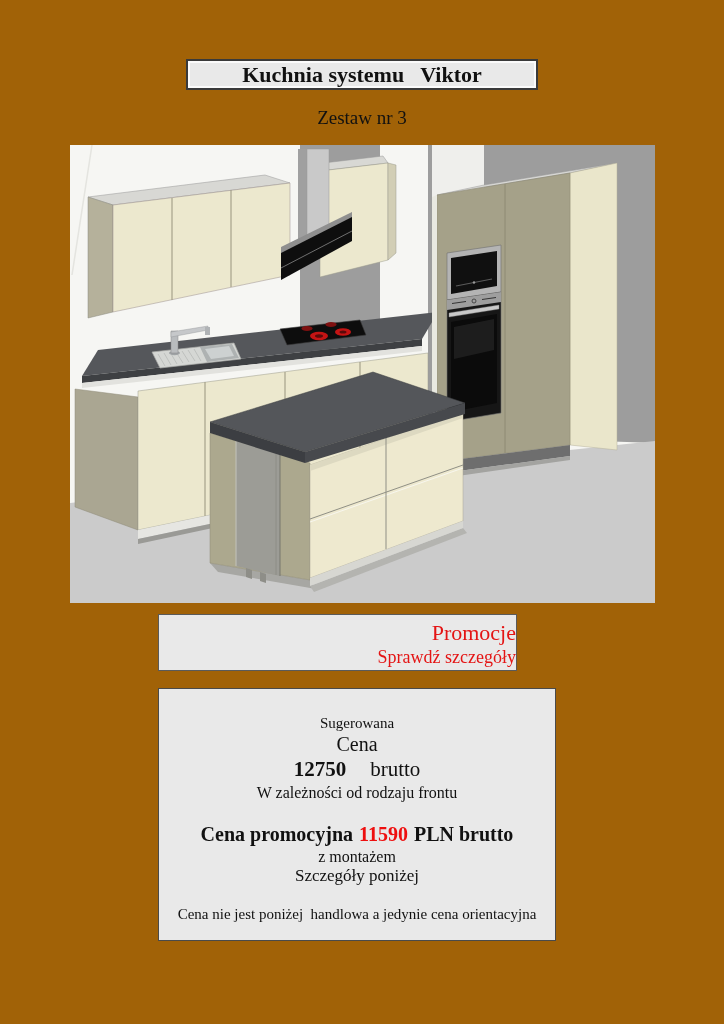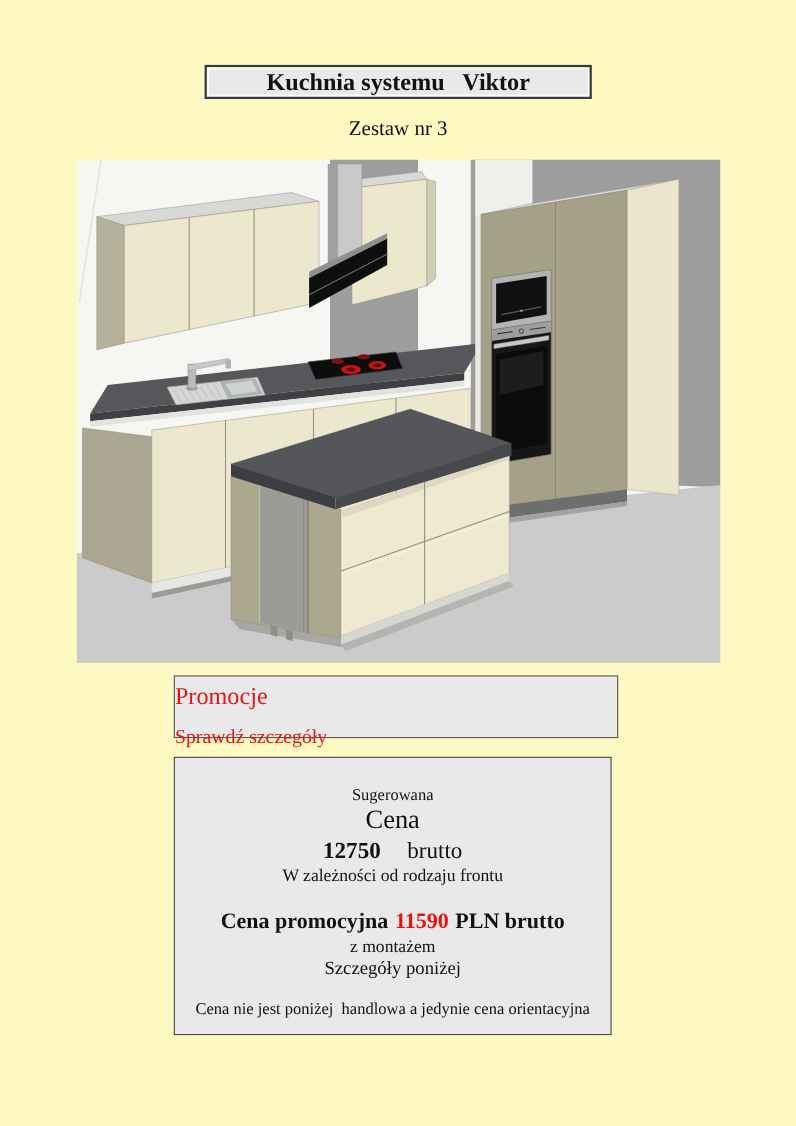--- a/index.html
+++ b/index.html
@@ -1,49 +1,49 @@
 <!DOCTYPE html>
 <html><head>
 <meta charset="utf-8">
 <style>
   html,body { margin:0; padding:0; background:#ffffff; }
   .page {
-    position:relative; width:724px; height:1024px; background:#fef9c3;
+    position:relative; width:724px; height:1024px; background:#a16207;
     font-family:"Liberation Serif", serif; color:#111; overflow:hidden;
   }
   .title-box {
     position:absolute; left:186px; top:59px; width:352px; height:31px;
     background:#e9e9e9; border:2px solid #3a3a3a;
     box-shadow: inset 0 0 0 2px #fbfbfb;
     display:flex; align-items:center; justify-content:center;
     box-sizing:border-box;
   }
   .title-text { font-weight:bold; font-size:22px; white-space:pre; }
   .subtitle {
     position:absolute; left:0; top:107px; width:724px;
     text-align:center; font-size:19px;
   }
   .scene { position:absolute; left:70px; top:145px; width:585px; height:458px; }
   .scene svg { display:block; width:585px; height:458px; }
 
   .promo-box {
-    position:absolute; left:158px; top:614px; width:404px; height:57px;
+    position:absolute; left:158px; top:614px; width:359px; height:57px;
     background:#e9e9e9; border:1px solid #5a5a5a; box-sizing:border-box;
-    text-align:left; color:#e41414;
+    text-align:right; color:#e41414;
   }
   .promo-h { font-size:22px; margin-top:5px; }
-  .promo-s { font-size:18px; margin-top:13px; }
+  .promo-s { font-size:18px; margin-top:1px; }
 
   .price-box {
     position:absolute; left:158px; top:688px; width:398px; height:253px;
     background:#e9e9e9; border:1px solid #4a4a4a; box-sizing:border-box;
     text-align:center;
   }
   .pb-sugerowana { font-size:15px; margin-top:26px; }
-  .pb-cena       { font-size:24px; margin-top:1px; }
+  .pb-cena       { font-size:20px; margin-top:1px; }
   .pb-price      { font-size:21px; margin-top:1px; }
   .pb-price .suffix { margin-left:24px; }
   .pb-variant    { font-size:16px; margin-top:2px; }
   .pb-promo      { font-size:20px; font-weight:bold; margin-top:21px; }
   .pb-promo .red { color:#ee0f0f; margin:0 6px; }
   .pb-montaz     { font-size:16px; margin-top:2px; }
   .pb-details    { font-size:17px; }
   .pb-disclaimer { font-size:15px; margin-top:20px; white-space:pre; }
 </style>
 </head>

